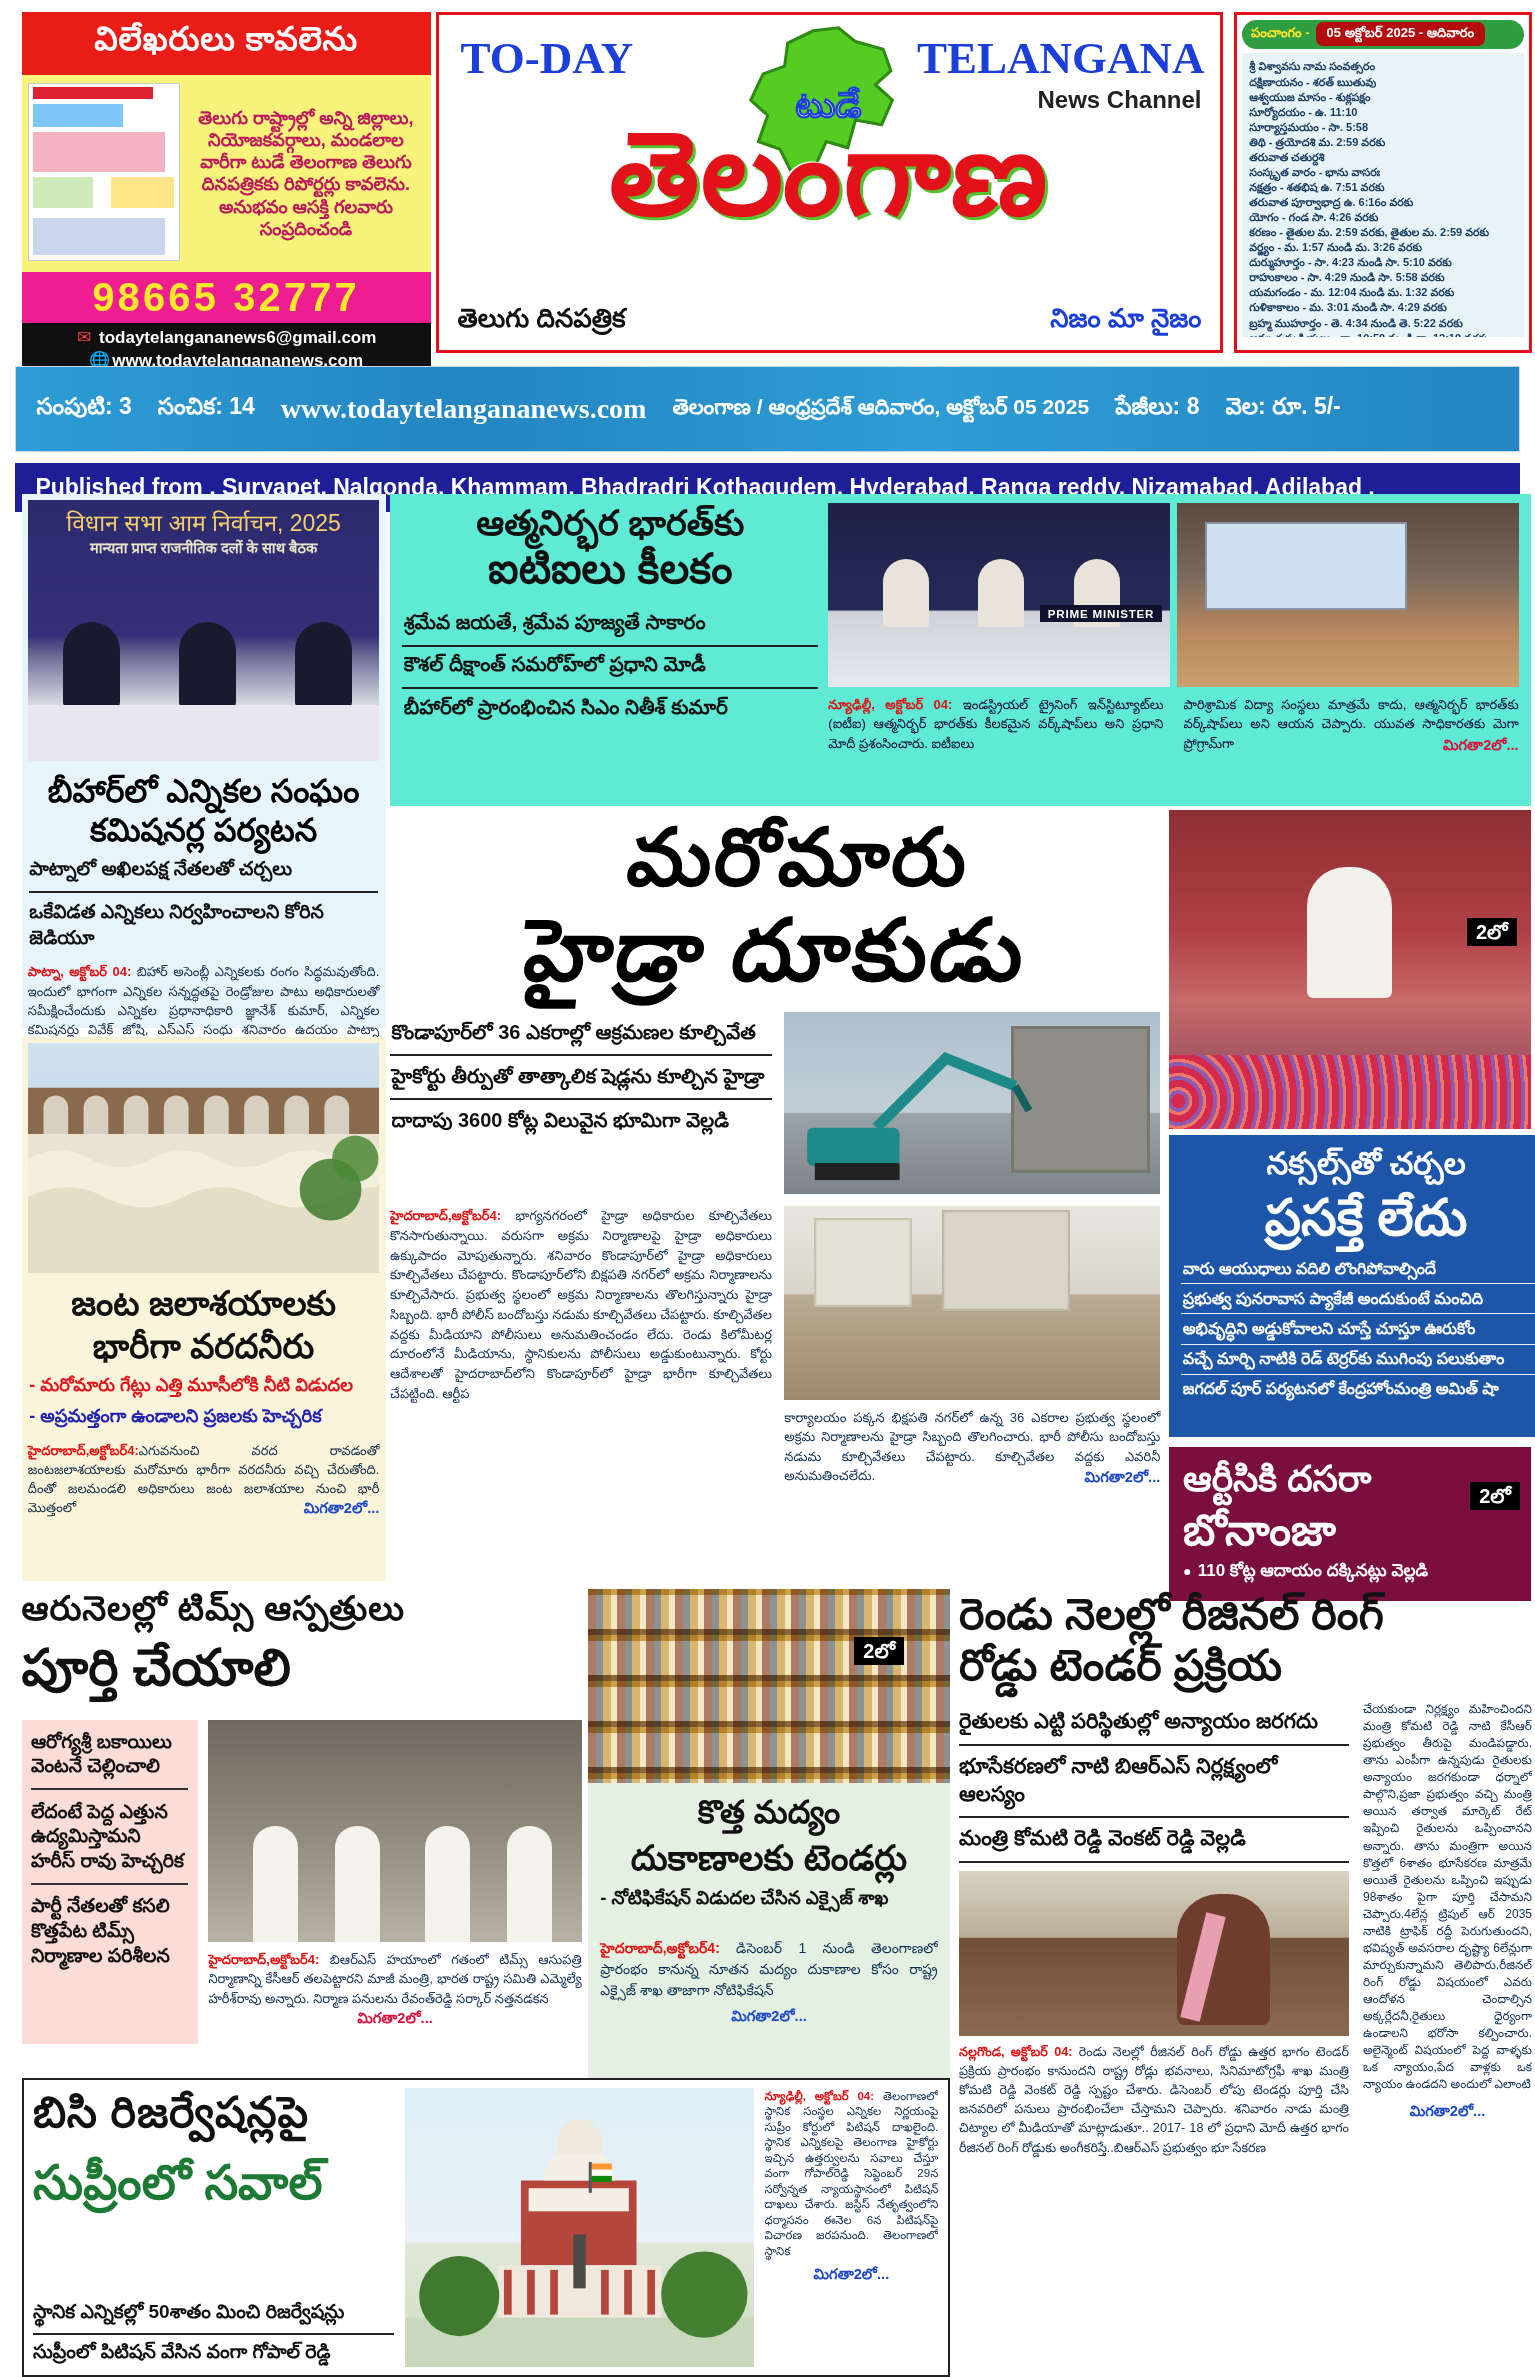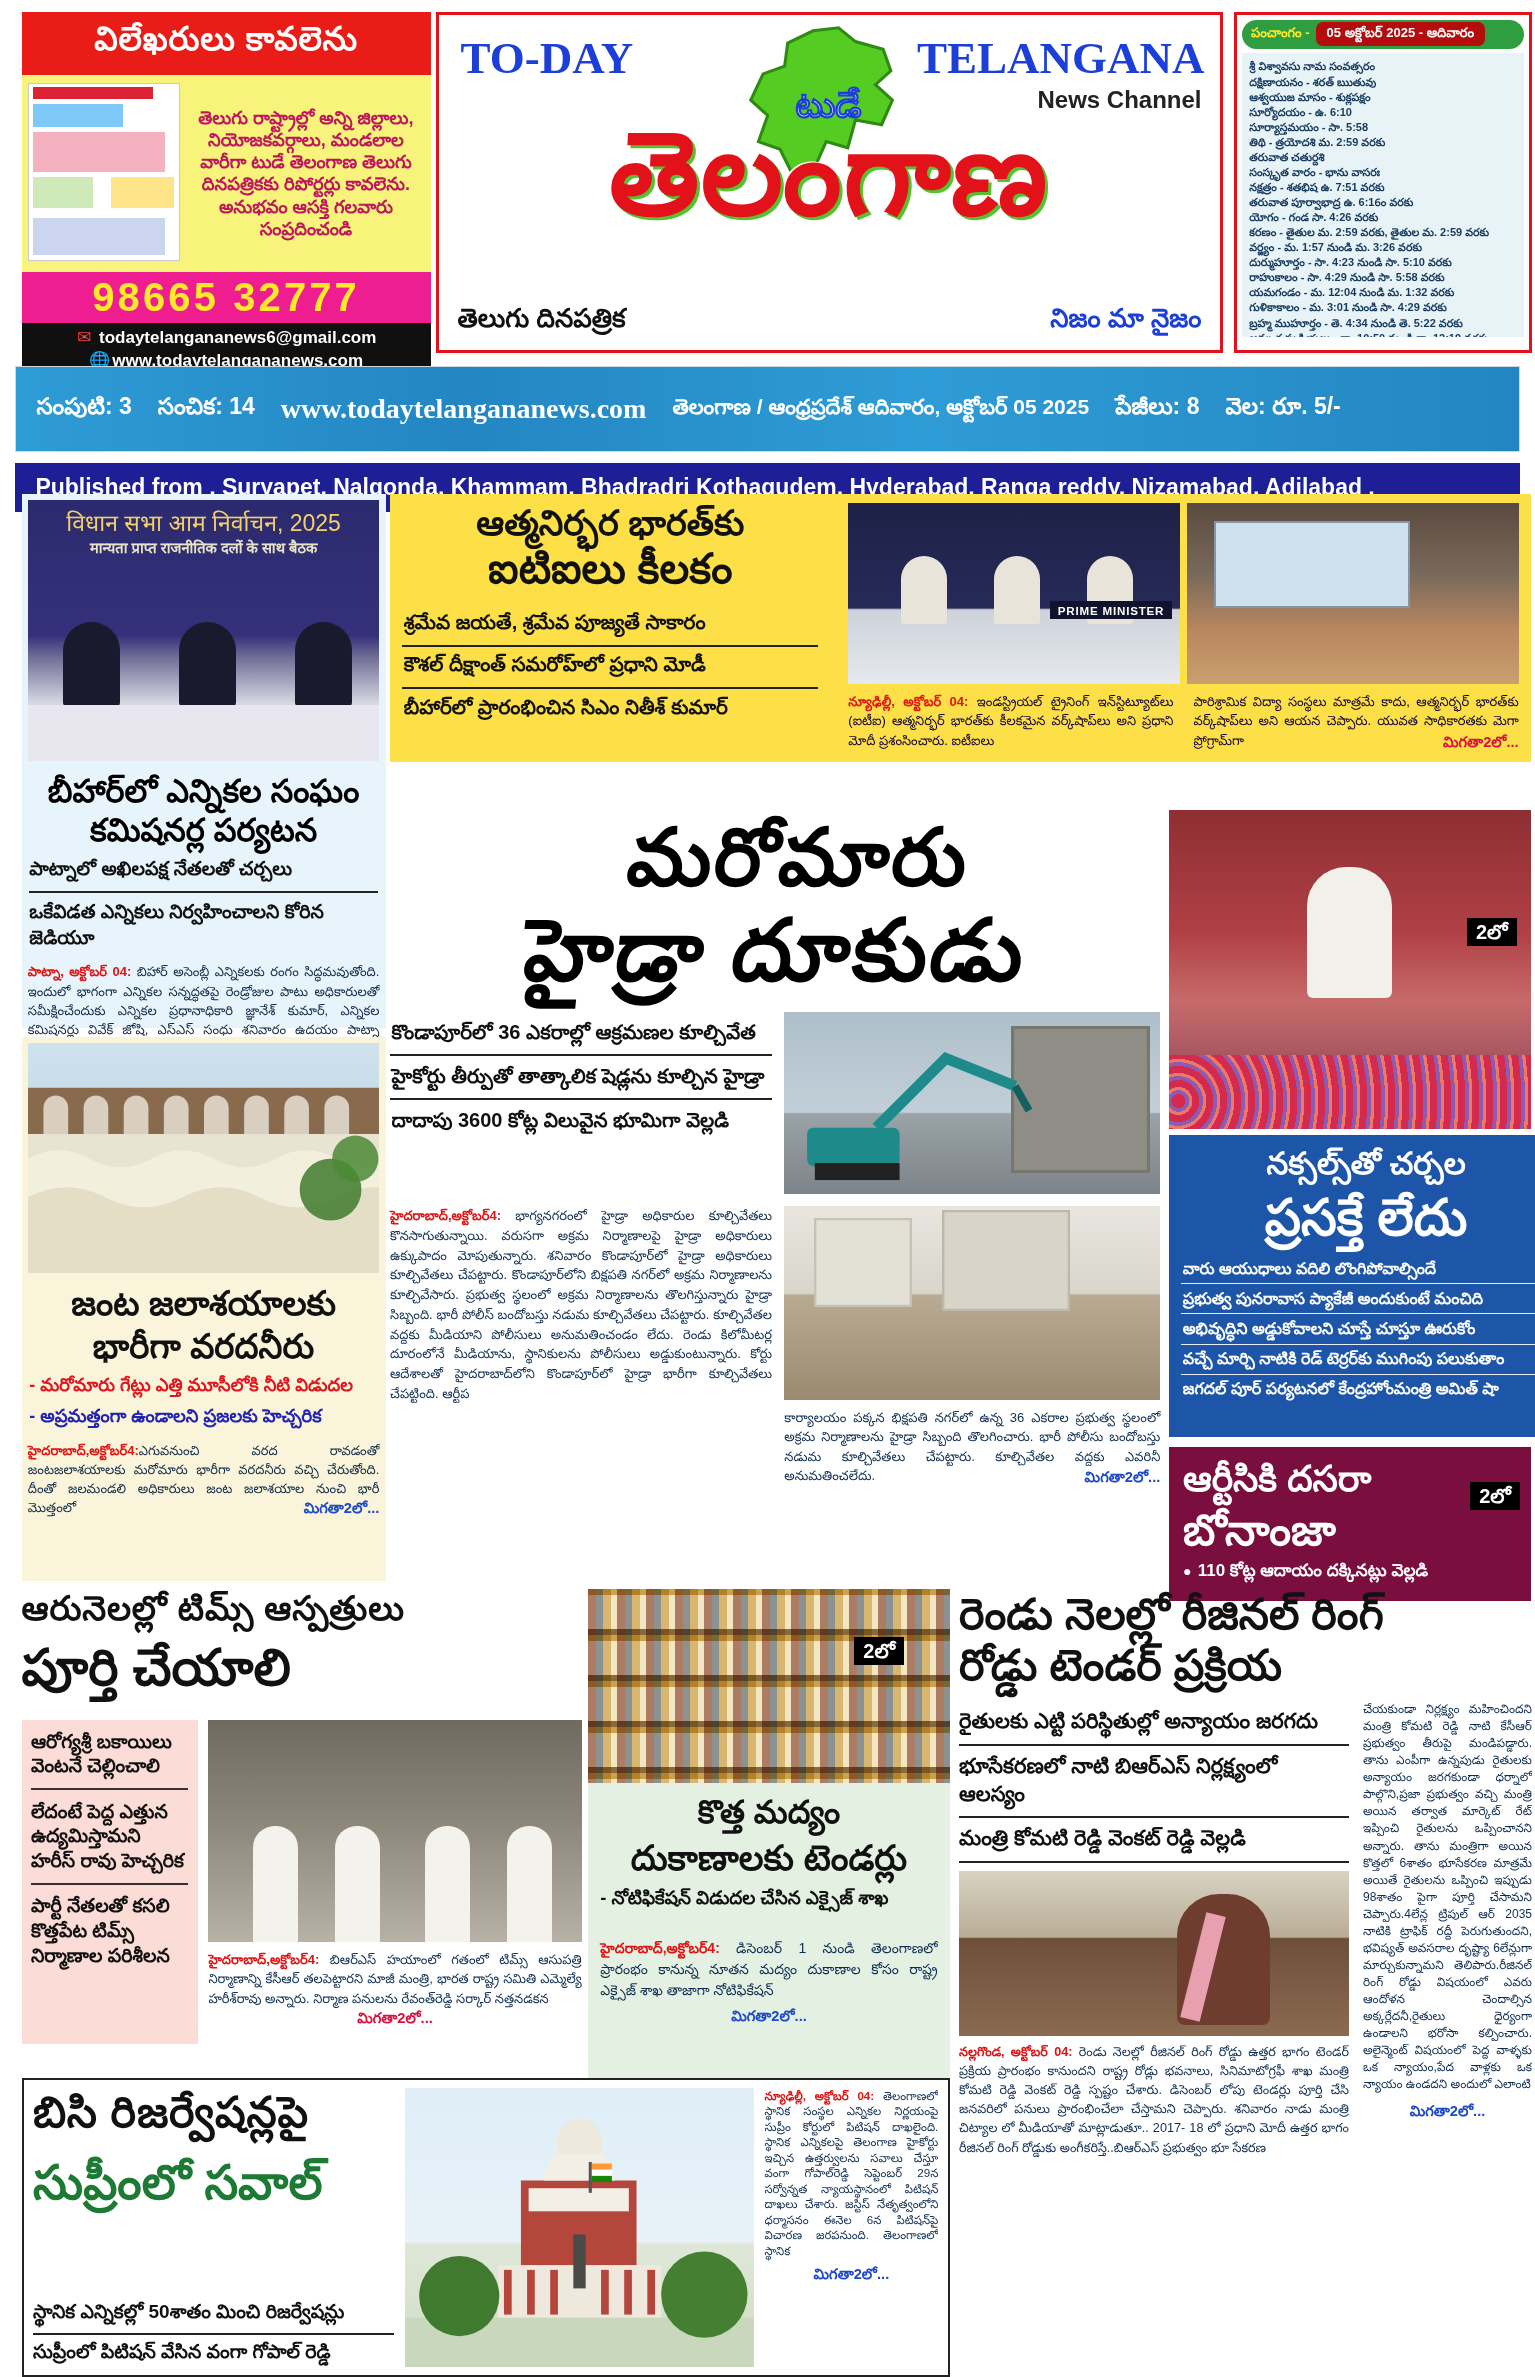--- a/index.html
+++ b/index.html
@@ -77,21 +77,21 @@
   .bi-sub2{font-size:19px;font-weight:800;margin:0 1.5px 9.3px;}
   .body-txt{font-size:13px;line-height:1.47;text-align:justify;color:#102a46;}
 
   #art-flood{left:21.6px;top:1037px;width:364px;height:544px;background:#f9f4da;padding:6.2px;box-sizing:border-box;}
   .ph-dam{width:100%;height:230px;background:linear-gradient(180deg,#cfe3ee 0%,#c2d9e6 34%,#e9e2d2 35%,#efead9 100%);}
   .fl-head{font-size:34px;font-weight:800;text-align:center;line-height:1.25;margin:9.3px 0 7.7px;}
   .fl-sub1{color:#e01620;font-weight:800;font-size:18px;margin:1.5px 1.5px 6.2px;}
   .fl-sub2{color:#2323b4;font-weight:800;font-size:18px;margin:0 1.5px 9.3px;}
 
   
-  #art-iti{left:390px;top:494px;width:1141px;height:268px;background:#fde047;box-sizing:border-box;padding:9.3px 12.3px;display:flex;gap:30px;}
+  #art-iti{left:390px;top:494px;width:1141px;height:312px;background:#5eead4;box-sizing:border-box;padding:9.3px 12.3px;display:flex;gap:10px;}
   .iti-left{width:416px;flex:none;}
   .iti-h1{font-size:35px;font-weight:800;text-align:center;line-height:1.15;}
   .iti-h2{font-size:42px;font-weight:800;text-align:center;line-height:1.2;margin-bottom:10.8px;}
   .iti-sub{font-size:20px;font-weight:800;padding:6.2px 1.5px;border-bottom:2.3px solid #222;}
   .iti-sub:last-child{border-bottom:none;}
   .iti-right{flex:1;display:flex;flex-direction:column;gap:7.7px;}
   .iti-photos{display:flex;gap:7.7px;height:184px;}
   .ph-pm-meet{flex:1;background:linear-gradient(180deg,#1e2046 0%,#262a58 58%,#cdd2da 59%,#e6e9ee 100%);}
   .ph-pm-meet .cap{position:absolute;right:7.7px;bottom:65px;background:#10122e;color:#fff;font-weight:bold;
                    font-size:11.6px;padding:2.3px 7.7px;letter-spacing:0.8px;}
@@ -234,21 +234,21 @@
   <div id="panchang" class="abs">
     <div class="p-header">
       <span class="lbl">పంచాంగం -</span>
       <span class="date">05 అక్టోబర్ 2025 - ఆదివారం</span>
     </div>
     <div class="p-body">
 
     <div class="p-line">శ్రీ విశ్వావసు నామ సంవత్సరం</div>
         <div class="p-line">దక్షిణాయనం - శరత్ ఋతువు</div>
         <div class="p-line">ఆశ్వయుజ మాసం - శుక్లపక్షం</div>
-        <div class="p-line">సూర్యోదయం - ఉ. 6:10</div>
+        <div class="p-line">సూర్యోదయం - ఉ. 11:10</div>
         <div class="p-line">సూర్యాస్తమయం - సా. 5:58</div>
         <div class="p-line">తిథి - త్రయోదశి మ. 2:59 వరకు</div>
         <div class="p-line">తరువాత చతుర్దశి</div>
         <div class="p-line">సంస్కృత వారం - భాను వాసరః</div>
         <div class="p-line">నక్షత్రం - శతభిష ఉ. 7:51 వరకు</div>
         <div class="p-line">తరువాత పూర్వాభాద్ర ఉ. 6:16ం వరకు</div>
         <div class="p-line">యోగం - గండ సా. 4:26 వరకు</div>
         <div class="p-line">కరణం - తైతుల మ. 2:59 వరకు, తైతుల మ. 2:59 వరకు</div>
         <div class="p-line">వర్జ్యం - మ. 1:57 నుండి మ. 3:26 వరకు</div>
         <div class="p-line">దుర్ముహూర్తం - సా. 4:23 నుండి సా. 5:10 వరకు</div>

